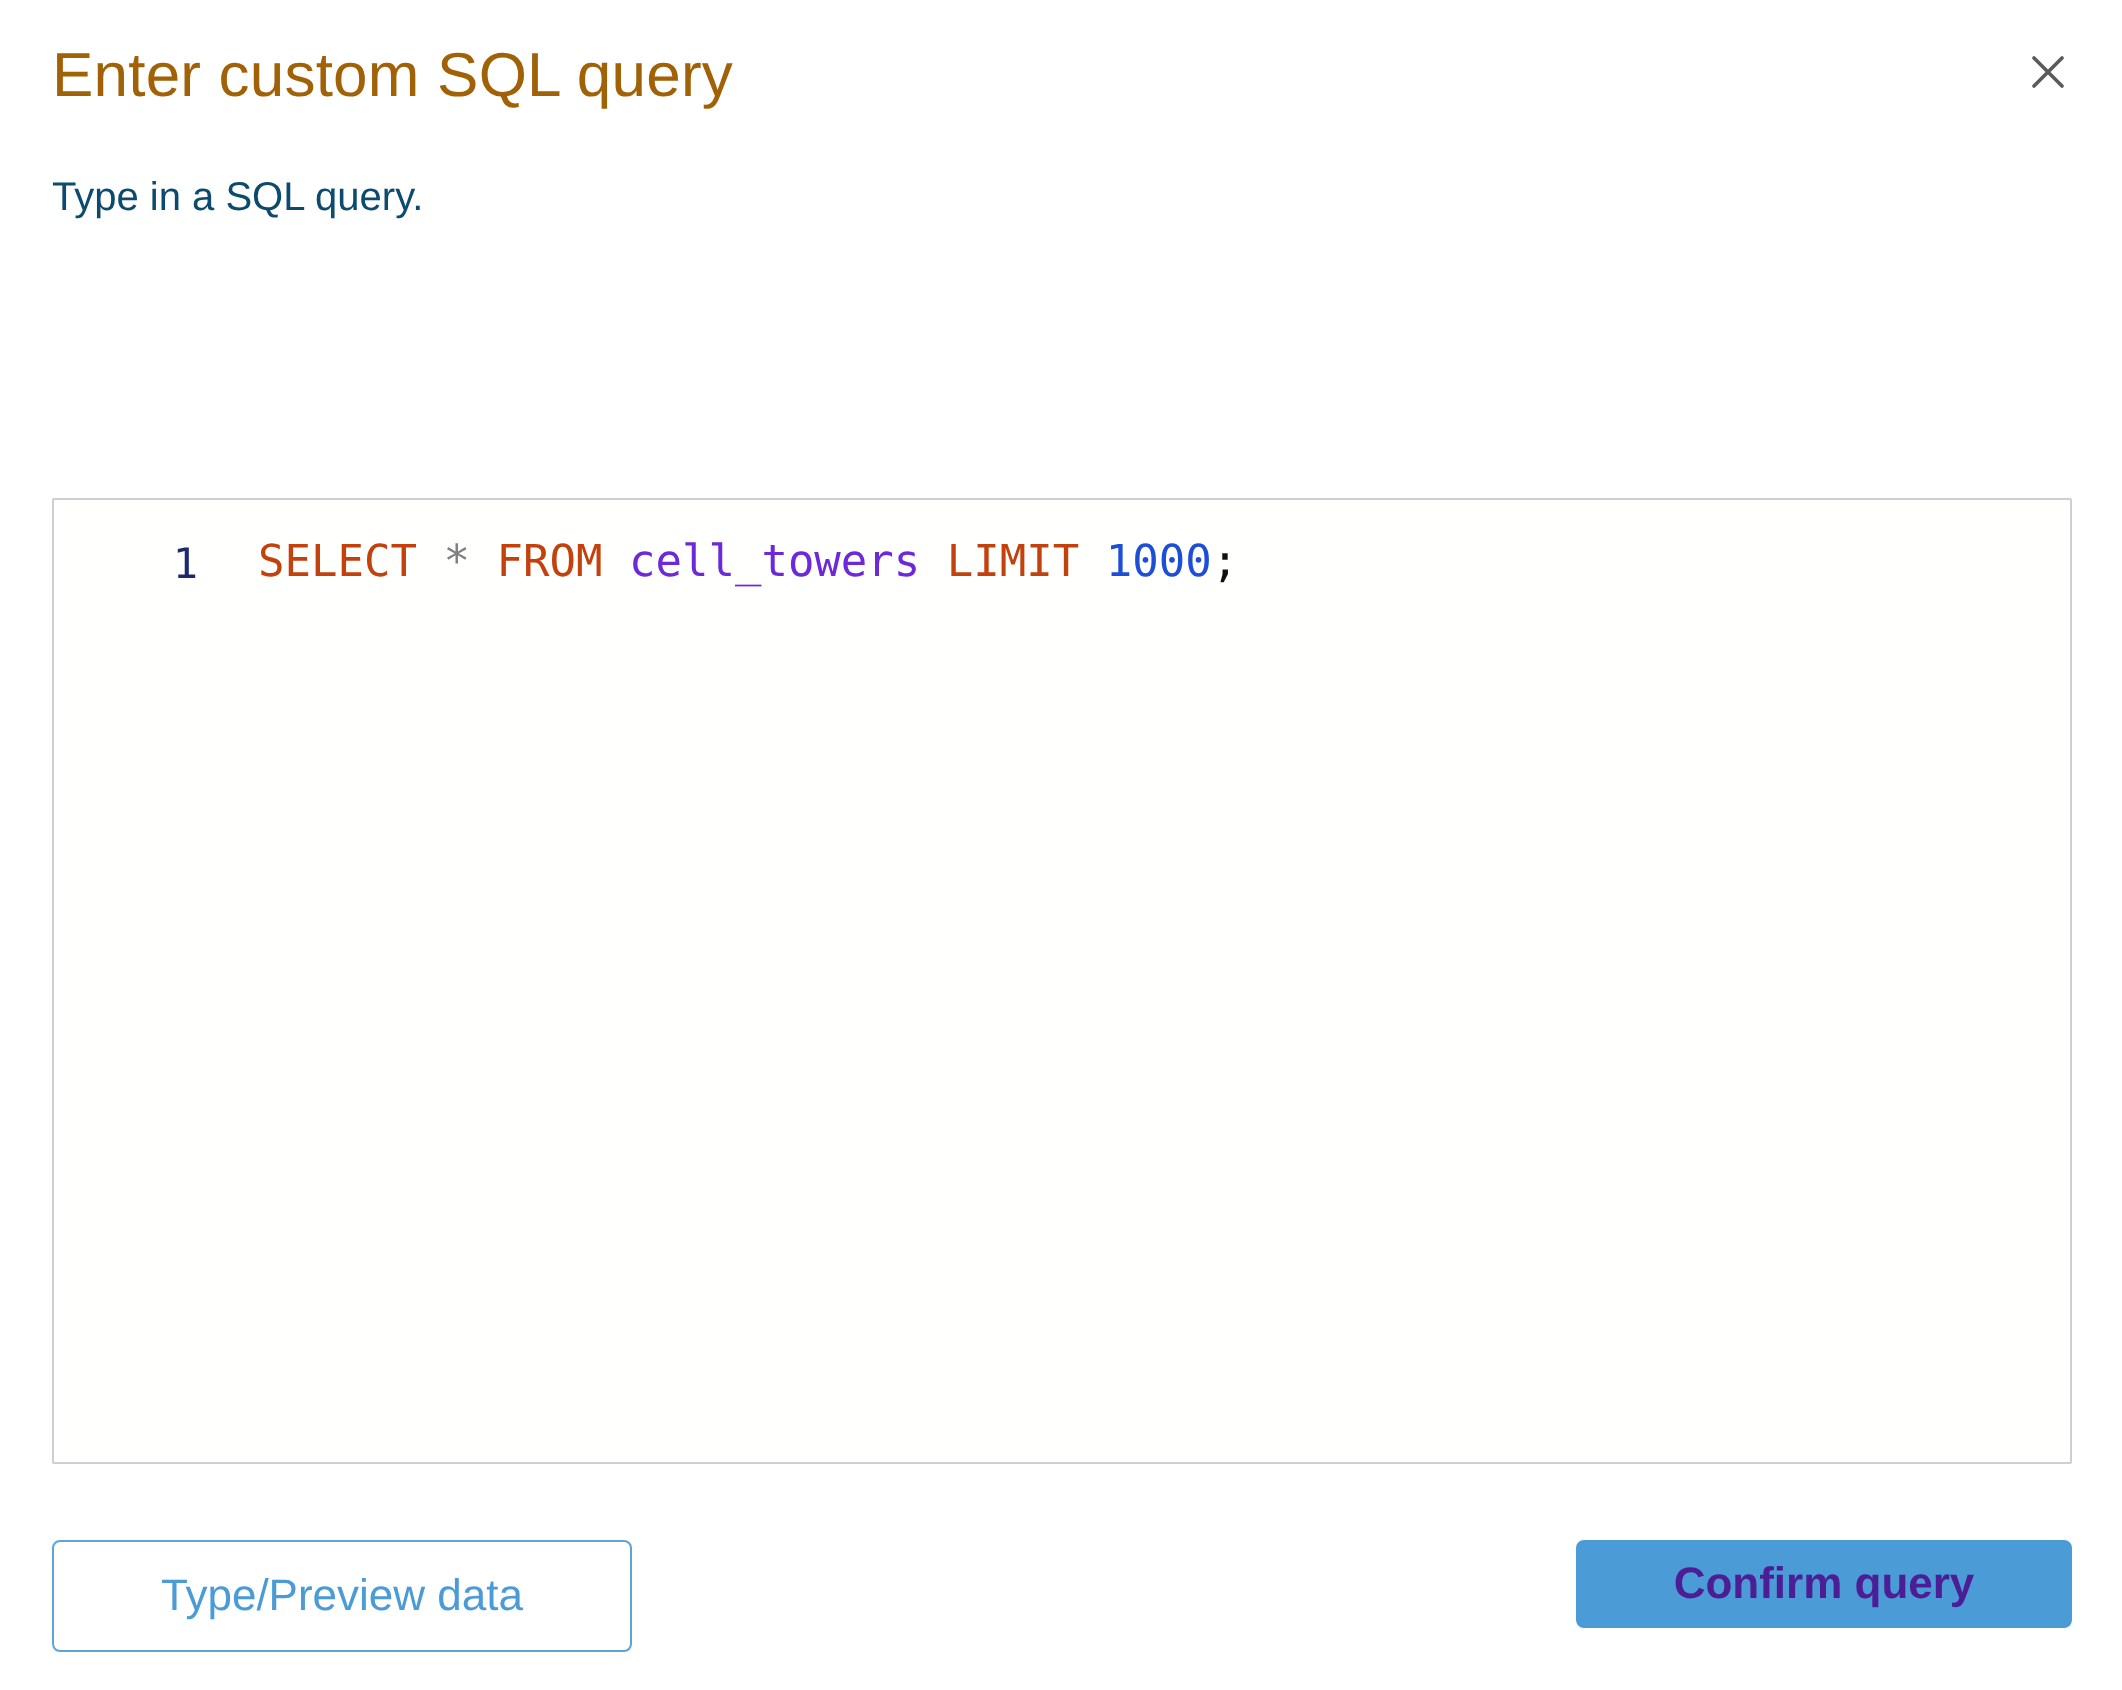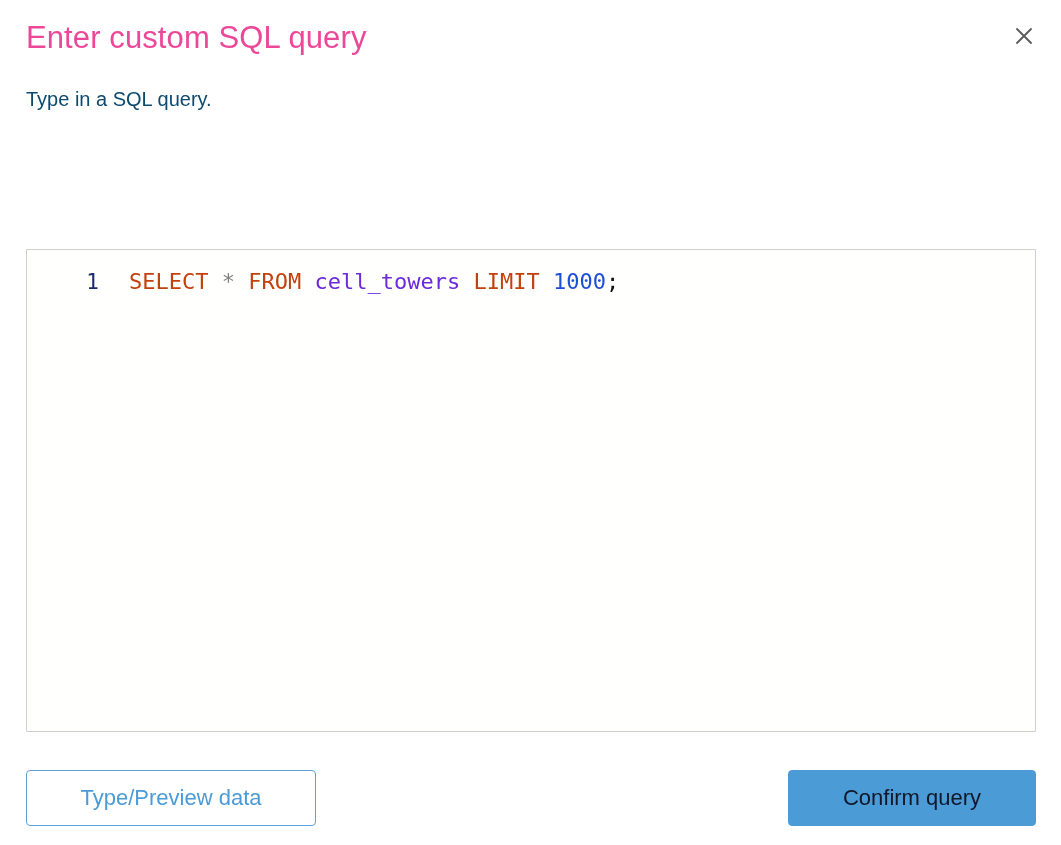--- a/index.html
+++ b/index.html
@@ -28,21 +28,21 @@
     width: 1061px;
     height: 78px;
   }
 
   .dialog-title {
     position: absolute;
     left: 26px;
     top: 17px;
     font-size: 31px;
     font-weight: 400;
-    color: #ec4899;
+    color: #a16207;
     letter-spacing: 0.1px;
     line-height: 41px;
     white-space: nowrap;
   }
 
   .close-button {
     position: absolute;
     right: 19px;
     top: 18px;
     width: 36px;
@@ -149,28 +149,28 @@
     display: flex;
     align-items: center;
     justify-content: center;
   }
 
   .btn-primary {
     position: absolute;
     left: 788px;
     top: 770px;
     width: 248px;
-    height: 56px;
+    height: 44px;
     background: #4a9bd6;
     border: 1px solid #4a9bd6;
     border-radius: 4px;
-    color: #0f172a;
+    color: #4c1d95;
     font-family: "Liberation Sans", sans-serif;
     font-size: 22px;
-    font-weight: 400;
+    font-weight: 700;
     cursor: pointer;
     display: flex;
     align-items: center;
     justify-content: center;
   }
 </style>
 </head>
 <body>
 
 <div class="dialog">

